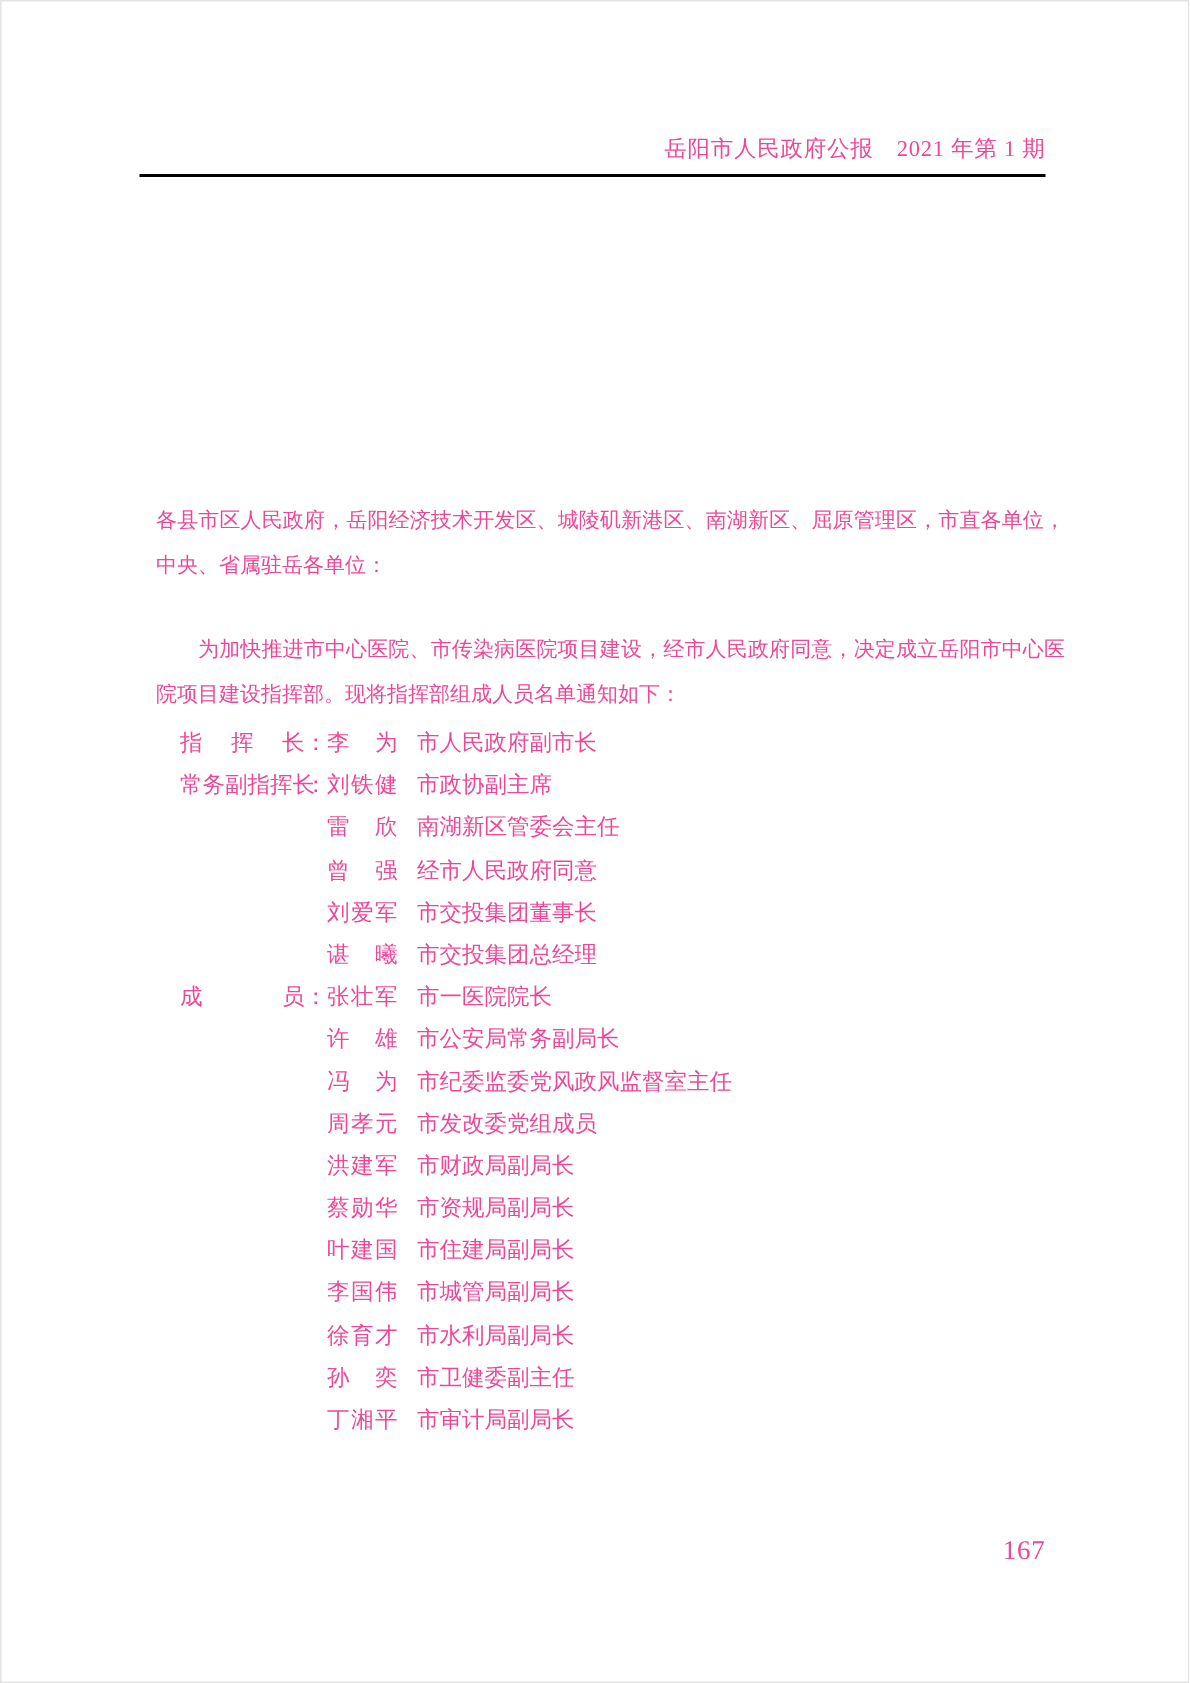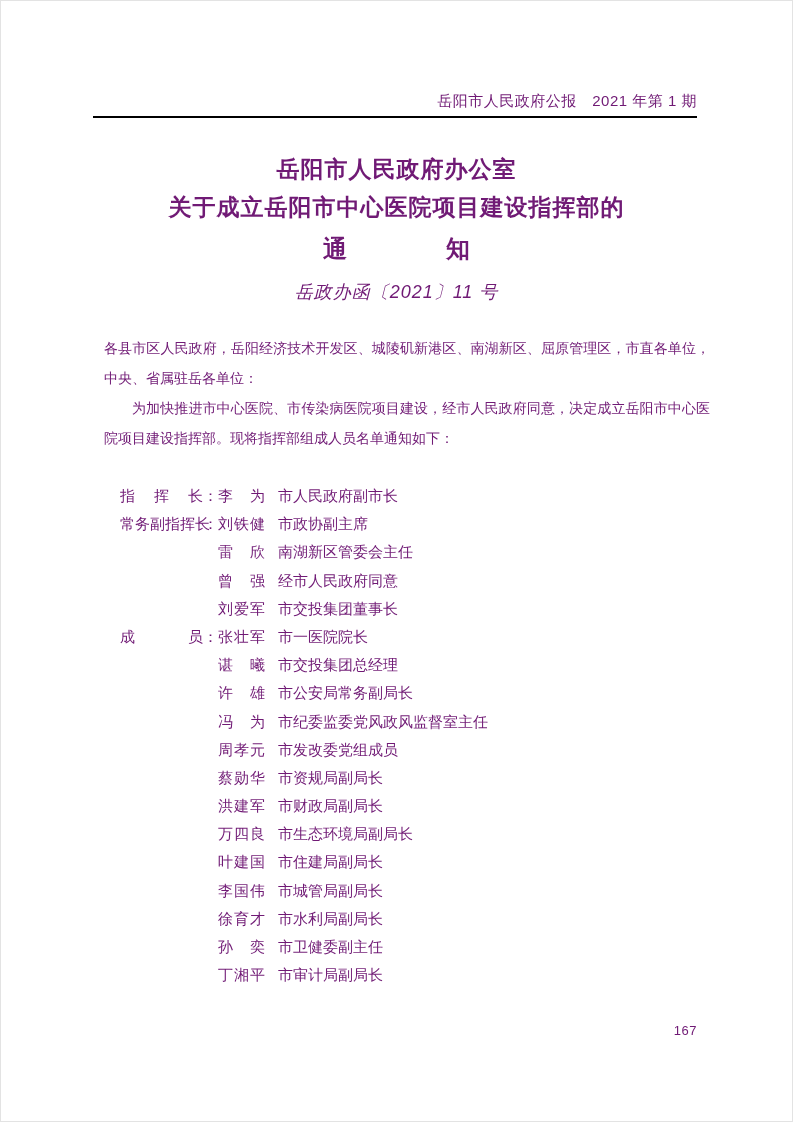--- a/index.html
+++ b/index.html
@@ -2,22 +2,22 @@
 <html><head>
 <meta charset="utf-8">
 <style>
   * { margin: 0; padding: 0; box-sizing: border-box; }
   html, body { background: #ffffff; }
   .page {
     position: relative;
     width: 793px;
     height: 1122px;
     background: #ffffff;
-    color: #701a75;
-    font-family: Liberation Sans, sans-serif;
+    color: #ec4899;
+    font-family: Liberation Serif, serif;
     overflow: hidden;
     outline: 1px solid #e3e3e3;
     outline-offset: -1px;
   }
   
   .gz-header {
     position: absolute;
     top: 90px;
     left: 93px;
     width: 604px;
@@ -63,21 +63,21 @@
   
   .body-block {
     position: absolute;
     top: 333px;
     left: 104px;
     width: 606px;
     font-size: 14px;
     line-height: 30px;
     text-align: justify;
   }
-  .body-block p.indent { text-indent: 2em; }
+  .body-block p.indent { text-indent: 2em; margin-top: 26px; }
   
   .roster-block {
     position: absolute;
     top: 444px;
     left: 120px;
     width: 600px;
     font-size: 15px;
     margin-top: 38px;
   }
   .roster-row {
@@ -100,37 +100,31 @@
     text-align: justify;
     text-align-last: justify;
     margin-right: 13px;
     vertical-align: bottom;
   }
   
   .page-number {
     position: absolute;
     top: 1023px;
     right: 96px;
-    font-size: 13px;
+    font-size: 18px;
     letter-spacing: 0.5px;
   }
 </style>
 </head>
 <body>
 
 <div class="page">
 
   <div class="gz-header">岳阳市人民政府公报　2021 年第 1 期</div>
 
-  <div class="title-block">
-    <div class="title-line1">岳阳市人民政府办公室</div>
-    <div class="title-line2">关于成立岳阳市中心医院项目建设指挥部的</div>
-    <div class="title-line3"><span class="notice-word">通知</span></div>
-    <div class="doc-number">岳政办函〔2021〕11 号</div>
-  </div>
 
   <div class="body-block">
     <p>各县市区人民政府，岳阳经济技术开发区、城陵矶新港区、南湖新区、屈原管理区，市直各单位，中央、省属驻岳各单位：</p>
     <p class="indent">为加快推进市中心医院、市传染病医院项目建设，经市人民政府同意，决定成立岳阳市中心医院项目建设指挥部。现将指挥部组成人员名单通知如下：</p>
   </div>
 
   <div class="roster-block">
   <div class="roster-row">
     <span class="role">指挥长</span><span class="colon">：</span><span class="name">李为</span><span class="title">市人民政府副市长</span>
   </div>
@@ -147,51 +141,48 @@
 
   <div class="roster-row">
     <span class="role"></span><span class="colon hidden"></span><span class="name">曾强</span><span class="title">经市人民政府同意</span>
   </div>
 
   <div class="roster-row">
     <span class="role"></span><span class="colon hidden"></span><span class="name">刘爱军</span><span class="title">市交投集团董事长</span>
   </div>
 
   <div class="roster-row">
+    <span class="role"></span><span class="colon hidden"></span><span class="name">谌曦</span><span class="title">市交投集团总经理</span>
+  </div>
+
+  <div class="roster-row">
     <span class="role">成员</span><span class="colon">：</span><span class="name">张壮军</span><span class="title">市一医院院长</span>
   </div>
 
   <div class="roster-row">
-    <span class="role"></span><span class="colon hidden"></span><span class="name">谌曦</span><span class="title">市交投集团总经理</span>
-  </div>
-
-  <div class="roster-row">
     <span class="role"></span><span class="colon hidden"></span><span class="name">许雄</span><span class="title">市公安局常务副局长</span>
   </div>
 
 
   <div class="roster-row">
     <span class="role"></span><span class="colon hidden"></span><span class="name">冯为</span><span class="title">市纪委监委党风政风监督室主任</span>
   </div>
 
   <div class="roster-row">
     <span class="role"></span><span class="colon hidden"></span><span class="name">周孝元</span><span class="title">市发改委党组成员</span>
   </div>
 
   <div class="roster-row">
+    <span class="role"></span><span class="colon hidden"></span><span class="name">洪建军</span><span class="title">市财政局副局长</span>
+  </div>
+
+  <div class="roster-row">
     <span class="role"></span><span class="colon hidden"></span><span class="name">蔡勋华</span><span class="title">市资规局副局长</span>
   </div>
 
-  <div class="roster-row">
-    <span class="role"></span><span class="colon hidden"></span><span class="name">洪建军</span><span class="title">市财政局副局长</span>
-  </div>
-
-  <div class="roster-row">
-    <span class="role"></span><span class="colon hidden"></span><span class="name">万四良</span><span class="title">市生态环境局副局长</span>
-  </div>
 
   <div class="roster-row">
     <span class="role"></span><span class="colon hidden"></span><span class="name">叶建国</span><span class="title">市住建局副局长</span>
   </div>
 
   <div class="roster-row">
     <span class="role"></span><span class="colon hidden"></span><span class="name">李国伟</span><span class="title">市城管局副局长</span>
   </div>
 
   <div class="roster-row">

